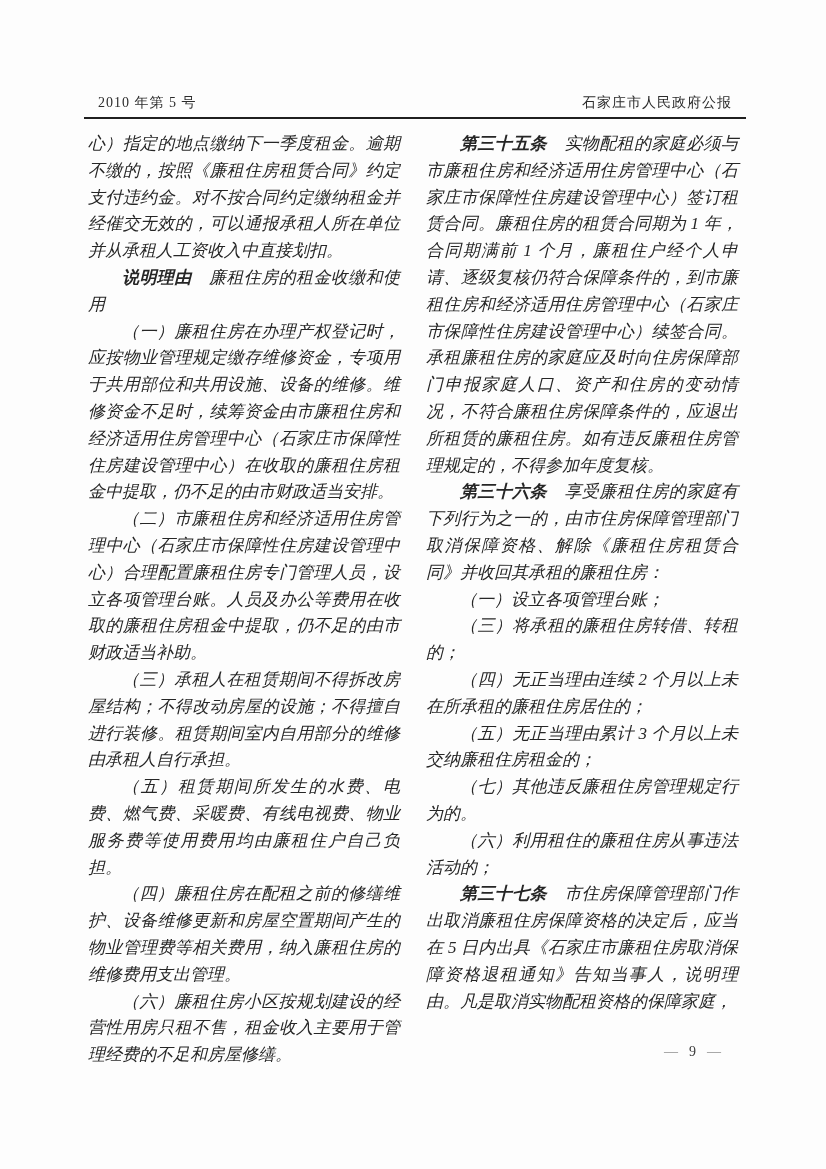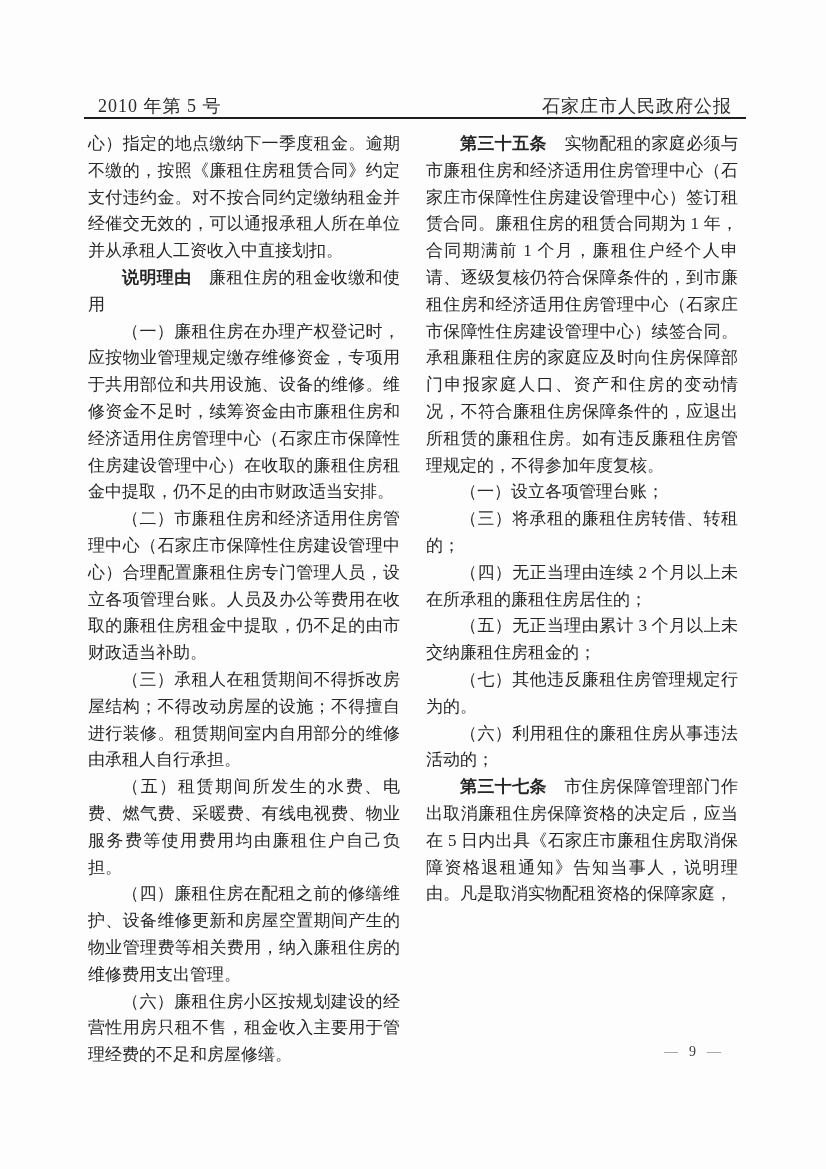--- a/index.html
+++ b/index.html
@@ -13,21 +13,21 @@
     position: relative;
     width: 826px; height: 1169px;
     background: #fdfdfd;
     overflow: hidden;
   }
   .header {
     position: absolute;
     left: 98px; right: 94px; top: 94px;
     display: flex;
     justify-content: space-between;
-    font-size: 18px;
+    font-size: 14px;
     letter-spacing: 1px;
     color: #2b2b2b;
     gap: 48px;
   }
   .header-rule {
     position: absolute;
     left: 84px; top: 117px;
     width: 662px; height: 2px;
     background: #1f1f1f;
   }
@@ -37,20 +37,21 @@
     width: 650px;
     display: flex;
     justify-content: space-between;
   }
   .column {
     width: 312px;
     font-size: 17px;
     line-height: 26.8px;
     text-align: justify;
     color: #262626;
+    font-style: italic;
   }
   .para { margin: 0; text-indent: 2em; }
   .para.no-indent { text-indent: 0; }
   .lead { font-weight: bold; }
   .footer {
     position: absolute;
     top: 1044px; left: 425px;
     width: 296px;
     text-align: right;
     font-size: 14px;
@@ -78,20 +79,21 @@
       <p class="para"><span>（一）廉租住房在办理产权登记时，应按物业管理规定缴存维修资金，专项用于共用部位和共用设施、设备的维修。维修资金不足时，续筹资金由市廉租住房和经济适用住房管理中心（石家庄市保障性住房建设管理中心）在收取的廉租住房租金中提取，仍不足的由市财政适当安排。</span></p>
       <p class="para"><span>（二）市廉租住房和经济适用住房管理中心（石家庄市保障性住房建设管理中心）合理配置廉租住房专门管理人员，设立各项管理台账。人员及办公等费用在收取的廉租住房租金中提取，仍不足的由市财政适当补助。</span></p>
       <p class="para"><span>（三）承租人在租赁期间不得拆改房屋结构；不得改动房屋的设施；不得擅自进行装修。租赁期间室内自用部分的维修由承租人自行承担。</span></p>
       <p class="para"><span>（五）租赁期间所发生的水费、电费、燃气费、采暖费、有线电视费、物业服务费等使用费用均由廉租住户自己负担。</span></p>
       <p class="para"><span>（四）廉租住房在配租之前的修缮维护、设备维修更新和房屋空置期间产生的物业管理费等相关费用，纳入廉租住房的维修费用支出管理。</span></p>
       <p class="para"><span>（六）廉租住房小区按规划建设的经营性用房只租不售，租金收入主要用于管理经费的不足和房屋修缮。</span></p>
     </div>
 
     <div class="column">
       <p class="para"><b class="lead">第三十五条</b><span>　实物配租的家庭必须与市廉租住房和经济适用住房管理中心（石家庄市保障性住房建设管理中心）签订租赁合同。廉租住房的租赁合同期为 1 年，合同期满前 1 个月，廉租住户经个人申请、逐级复核仍符合保障条件的，到市廉租住房和经济适用住房管理中心（石家庄市保障性住房建设管理中心）续签合同。承租廉租住房的家庭应及时向住房保障部门申报家庭人口、资产和住房的变动情况，不符合廉租住房保障条件的，应退出所租赁的廉租住房。如有违反廉租住房管理规定的，不得参加年度复核。</span></p>
+      <p class="para"><b class="lead">第三十六条</b><span>　享受廉租住房的家庭有下列行为之一的，由市住房保障管理部门取消保障资格、解除《廉租住房租赁合同》并收回其承租的廉租住房：</span></p>
       <p class="para"><span>（一）设立各项管理台账；</span></p>
       <p class="para"><span>（三）将承租的廉租住房转借、转租的；</span></p>
       <p class="para"><span>（四）无正当理由连续 2 个月以上未在所承租的廉租住房居住的；</span></p>
       <p class="para"><span>（五）无正当理由累计 3 个月以上未交纳廉租住房租金的；</span></p>
       <p class="para"><span>（七）其他违反廉租住房管理规定行为的。</span></p>
       <p class="para"><span>（六）利用租住的廉租住房从事违法活动的；</span></p>
       <p class="para"><b class="lead">第三十七条</b><span>　市住房保障管理部门作出取消廉租住房保障资格的决定后，应当在 5 日内出具《石家庄市廉租住房取消保障资格退租通知》告知当事人，说明理由。凡是取消实物配租资格的保障家庭，</span></p>
     </div>
 
   </div>

